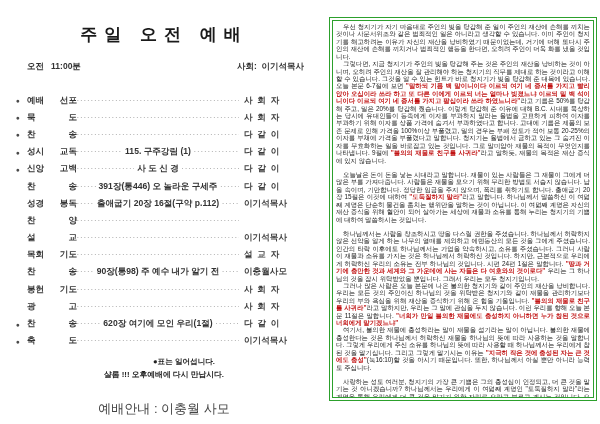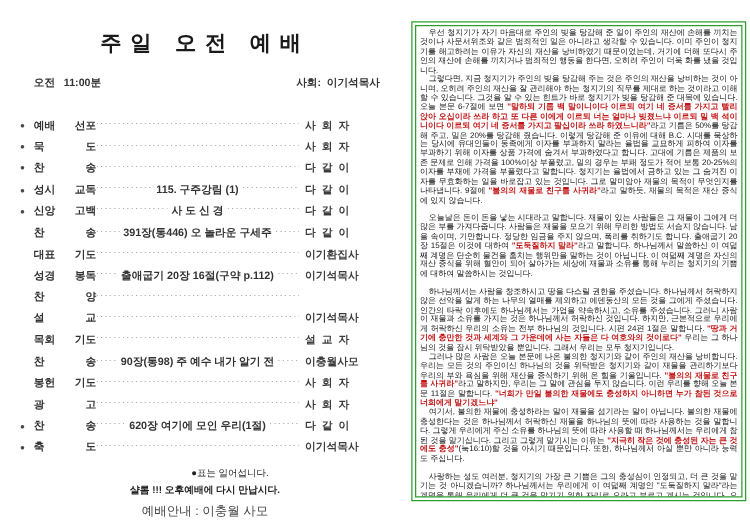--- a/index.html
+++ b/index.html
@@ -36,23 +36,23 @@
     flex:1 1 0;overflow:hidden;white-space:nowrap;color:#aaa;
     font-size:6px;letter-spacing:1.5px;text-align:center;min-width:6px;
     transform:translateY(-1px);
   }
   .leader::before{content:"····································································································";}
   .mid{flex:none;padding:0 3px;white-space:nowrap;color:#333;}
   .person{
     flex:none;width:62px;margin-left:5px;white-space:pre;color:#3d3d3d;
   }
   .footer{margin-top:7px;text-align:center;color:#222;}
-  .footer .f1{font-size:7.6px;font-weight:normal;padding-left:40px;}
+  .footer .f1{font-size:7.6px;font-weight:bold;padding-left:40px;}
   .footer .f2{font-size:7.8px;font-weight:bold;margin-top:2px;}
-  .footer .f3{font-size:10px;font-weight:normal;color:#444;margin-top:5px;}
+  .footer .f3{font-size:13px;font-weight:normal;color:#444;margin-top:20px;}
   .sermon{
     position:absolute;left:329px;top:17px;width:268px;height:384px;
     box-sizing:border-box;border:4px double #2ca02c;background:#fff;
     padding:2px 3px;overflow:hidden;
     font-size:6.4px;line-height:1.16;text-align:justify;color:#151515;
     word-break:break-all;
   }
   .sermon p{margin:0;text-indent:7px;}
   .sermon p.gap{margin-top:7px;}
   .sermon .red{color:var(--accent,#c11414);font-weight:bold;}
@@ -103,26 +103,20 @@
           <span class="leader"></span>
           <span class="person">다  같  이</span>
         </div>
         <div class="order-row">
           <span class="b"></span>
           <span class="lab">찬 송</span>
           <span class="leader"></span>
           <span class="mid">391장(통446) 오 놀라운 구세주</span>
           <span class="leader"></span>
           <span class="person">다  같  이</span>
-        </div>
-        <div class="order-row">
-          <span class="b"></span>
-          <span class="lab">대표 기도</span>
-          <span class="leader"></span>
-          <span class="person">이기환집사</span>
         </div>
         <div class="order-row">
           <span class="b"></span>
           <span class="lab">성경 봉독</span>
           <span class="leader"></span>
           <span class="mid">출애굽기 20장 16절(구약 p.112)</span>
           <span class="leader"></span>
           <span class="person">이기석목사</span>
         </div>
         <div class="order-row">

